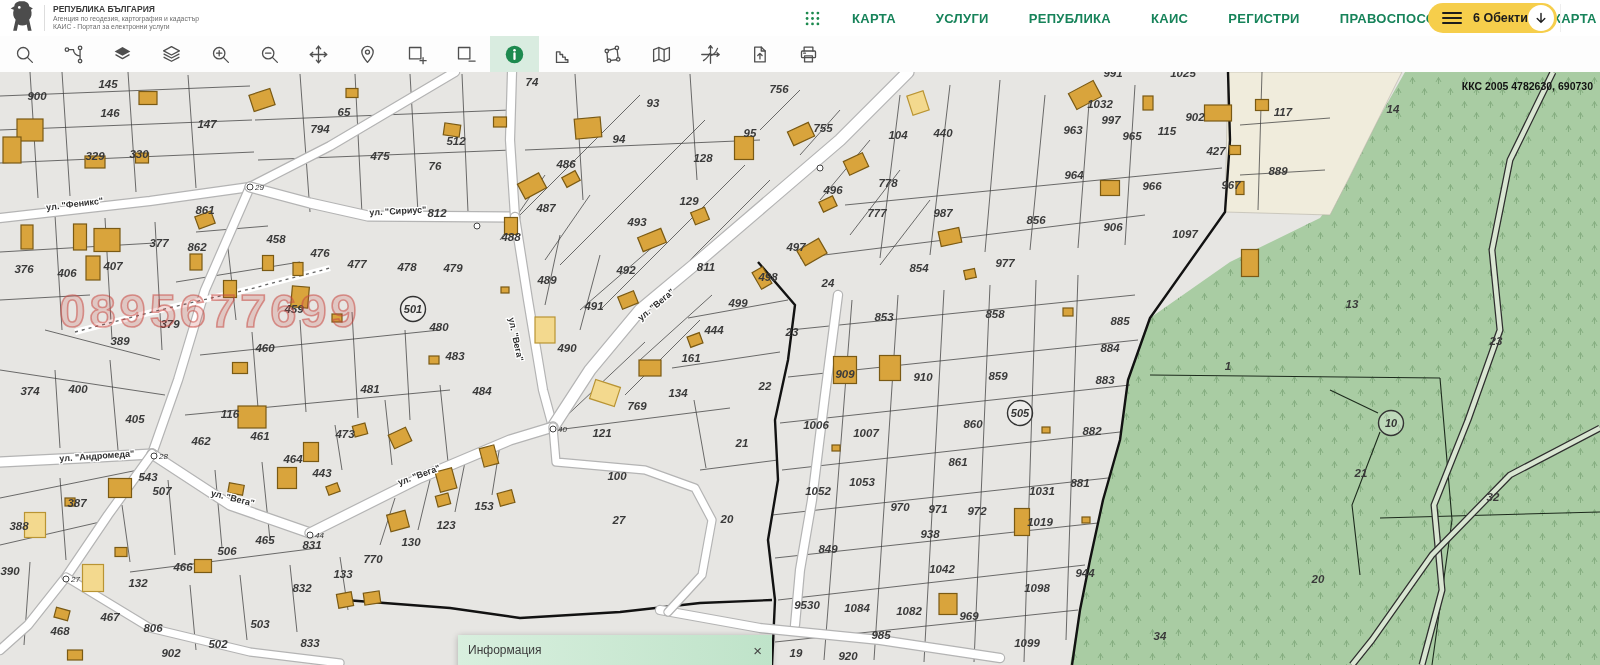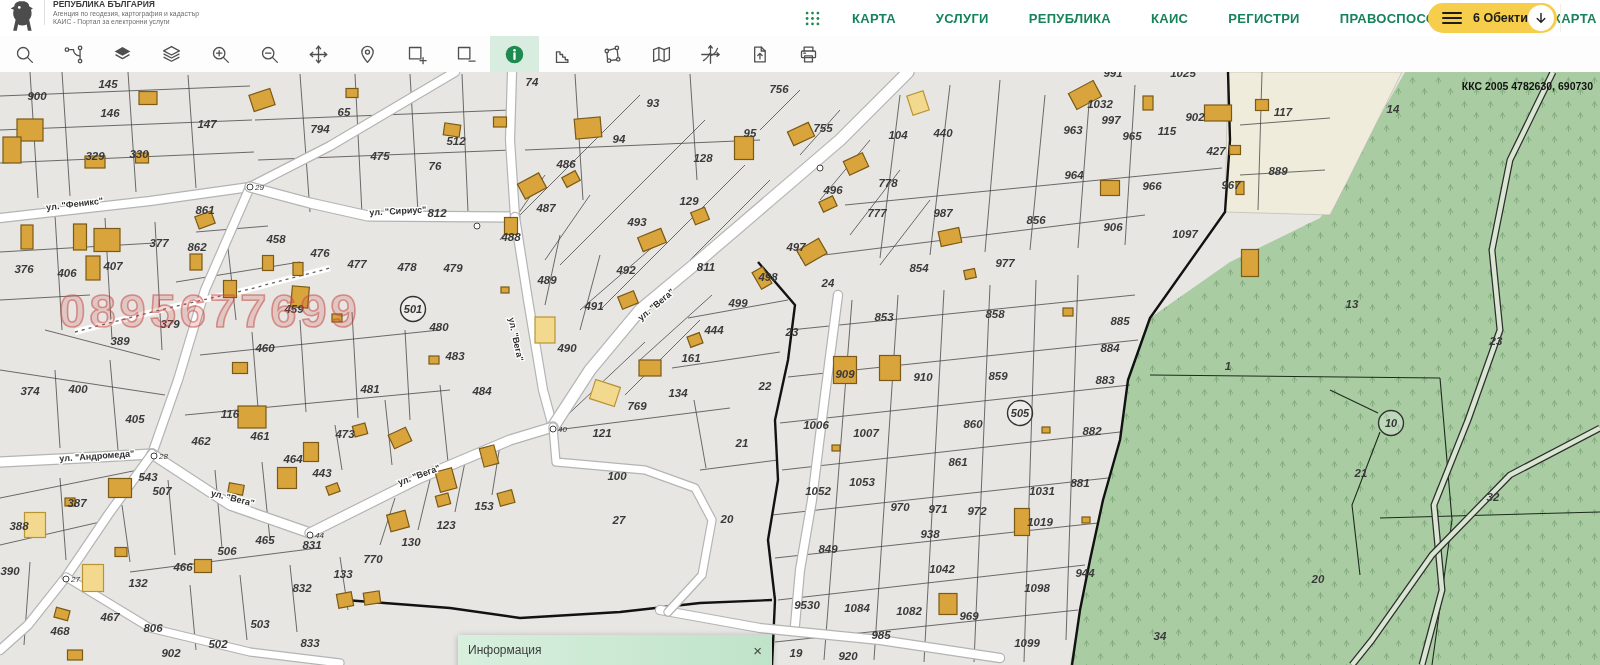--- a/index.html
+++ b/index.html
@@ -1,19 +1,19 @@
 <!DOCTYPE html>
 <html><head>
 <meta charset="utf-8">
 <style>
   html,body{margin:0;padding:0;background:#fff;font-family:"Liberation Sans",sans-serif;}
   #app{position:relative;width:1600px;height:665px;overflow:hidden;background:#fff;}
   
   #header{position:absolute;left:0;top:0;width:1600px;height:36px;background:#fff;border-bottom:1px solid #e2e2e2;display:flex;align-items:center;}
-  #logo-wrap{display:flex;align-items:flex-start;height:36px;padding-left:8px;}
+  #logo-wrap{display:flex;align-items:center;height:36px;padding-left:8px;}
   #logo-text{border-left:1px solid #ddd;margin-left:6px;padding-left:8px;line-height:1.15;}
   #logo-text .l1{font-size:8.5px;font-weight:bold;color:#3a3a3a;}
   #logo-text .l2,#logo-text .l3{font-size:6.8px;color:#6e6e6e;}
   #main-nav{position:absolute;left:804px;top:0;height:36px;display:flex;align-items:center;gap:17px;}
   #grid-icon{margin-right:14px;display:flex;align-items:center;}
   .nav-item{font-size:13px;font-weight:bold;color:#17835a;text-decoration:none;letter-spacing:.3px;cursor:pointer;padding:0 23px 0 0;white-space:nowrap;}
   #objects-pill{position:absolute;left:1428px;top:3px;width:129px;height:30px;background:#f6ce4b;border-radius:17px;display:flex;align-items:center;cursor:pointer;}
   #objects-pill .burger{width:20px;height:12px;margin-left:14px;display:flex;flex-direction:column;justify-content:space-between;}
   #objects-pill .burger i{display:block;height:2.4px;background:#1c1c1c;border-radius:2px;}
   #objects-label{font-size:12.5px;font-weight:bold;color:#1c1c1c;margin-left:11px;}

